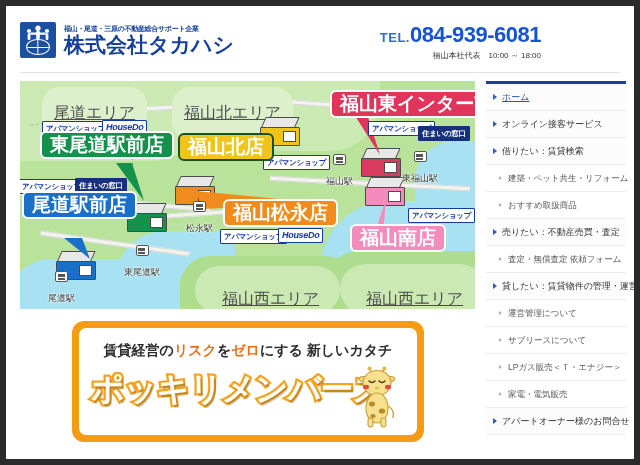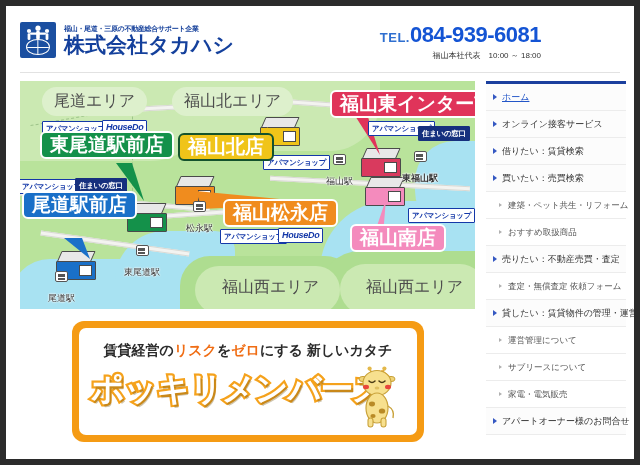--- a/index.html
+++ b/index.html
@@ -32,21 +32,21 @@
   .hdr-rule{position:absolute;left:14px;top:66px;width:600px;height:1px;background:#e2e2e2;}
   
   .main{position:absolute;left:14px;top:75px;width:455px;}
   .map{position:relative;width:455px;height:228px;background:#b9e39b;overflow:hidden;}
   .m-land{position:absolute;background:#aedd90;}
   .m-light{position:absolute;background:#cbe9b2;}
   .m-water{position:absolute;background:#a8e2f2;}
   .m-road{position:absolute;background:#f3f3f0;height:3px;border-top:1px solid #d9d9d4;border-bottom:1px solid #d9d9d4;}
   .m-dash{position:absolute;border-top:1.5px dashed #9ec48a;}
   .area-lbl{position:absolute;font-size:16px;color:#4d4d4d;white-space:nowrap;font-weight:500;
-    background:#ddf0cc;padding:4px 12px;border-radius:18px;letter-spacing:0px;}
+    background:#ddf0cc;padding:16px 12px;border-radius:18px;letter-spacing:0px;text-decoration:underline;}
   .stn{position:absolute;text-align:center;}
   .stn .ic{width:13px;height:11px;background:#fff;border:1.2px solid #555;border-radius:2px;margin:0 auto;position:relative;box-sizing:border-box;}
   .stn .ic:before{content:"";position:absolute;left:1.5px;top:1.5px;width:7px;height:3px;background:#555;}
   .stn .ic:after{content:"";position:absolute;left:1.5px;top:6px;width:7px;height:1.5px;background:#555;}
   .stn .nm{font-size:9px;color:#333;white-space:nowrap;margin-top:10px;text-shadow:0 0 2px #fff,0 0 2px #fff,0 0 2px #fff;}
   .bldg{position:absolute;width:40px;height:30px;}
   .bldg .roof{position:absolute;left:3px;top:0;width:34px;height:12px;background:#e8e8e8;
     border:1.3px solid #4a4a4a;box-sizing:border-box;transform:skewX(-24deg);border-radius:1px;}
   .bldg .body{position:absolute;left:0;top:10px;width:40px;height:19px;border:1.3px solid #4a4a4a;box-sizing:border-box;border-radius:1px;}
   .bldg .win{position:absolute;right:4px;top:14px;width:13px;height:11px;background:#fff;border:1.2px solid #4a4a4a;box-sizing:border-box;}
@@ -201,21 +201,21 @@
         <div class="nm">東尾道駅</div>
         </div>
       <div class="stn" style="left:166px;top:120px;">
         <div class="ic"></div>
         <div class="nm">松永駅</div>
         </div>
       <div class="stn" style="left:306px;top:73px;">
         <div class="ic"></div>
         <div class="nm">福山駅</div>
         </div>
-      <div class="stn" style="left:382px;top:70px;font-weight:bold;">
+      <div class="stn" style="left:382px;top:70px;">
         <div class="ic"></div>
         <div class="nm">東福山駅</div>
         </div>
 
       <div class="pin" style="left:20px;top:50px;background:#14914a;border:2px solid #fff;">東尾道駅前店</div>
       <div class="pin" style="left:2px;top:110px;background:#1a70c8;border:2px solid #fff;">尾道駅前店</div>
       <div class="pin" style="left:158px;top:52px;background:#f0c419;border:2px solid #14532d;">福山北店</div>
       <div class="pin" style="left:203px;top:118px;background:#f08c1e;border:2px solid #fff;">福山松永店</div>
       <div class="pin" style="left:310px;top:9px;background:#e0345a;border:2px solid #fff;">福山東インター南店</div>
       <div class="pin" style="left:330px;top:143px;background:#f48bbd;border:2px solid #fff;">福山南店</div>
@@ -255,23 +255,20 @@
   <div class="side">
     <div class="side-item home">
       <span class="mk"></span>
       <span>ホーム</span></div>
     <div class="side-item">
       <span class="mk"></span>
       <span>オンライン接客サービス</span></div>
     <div class="side-item">
       <span class="mk"></span>
       <span>借りたい：賃貸検索</span></div>
-    <div class="side-item">
-      <span class="mk"></span>
-      <span>買いたい：売買検索</span></div>
     <div class="side-item sub">
       <span class="mk"></span>
       <span>建築・ペット共生・リフォーム</span></div>
     <div class="side-item sub">
       <span class="mk"></span>
       <span>おすすめ取扱商品</span></div>
     <div class="side-item">
       <span class="mk"></span>
       <span>売りたい：不動産売買・査定</span></div>
     <div class="side-item sub">
@@ -281,20 +278,23 @@
       <span class="mk"></span>
       <span>貸したい：賃貸物件の管理・運営</span></div>
     <div class="side-item sub">
       <span class="mk"></span>
       <span>運営管理について</span></div>
     <div class="side-item sub">
       <span class="mk"></span>
       <span>サブリースについて</span></div>
     <div class="side-item sub">
       <span class="mk"></span>
+      <span>LPガス販売＜Ｔ・エナジー＞</span></div>
+    <div class="side-item sub">
+      <span class="mk"></span>
       <span>家電・電気販売</span></div>
     <div class="side-item">
       <span class="mk"></span>
       <span>アパートオーナー様のお問合せ</span></div>
 
   </div>
 
 </div>
 
 </body></html>

